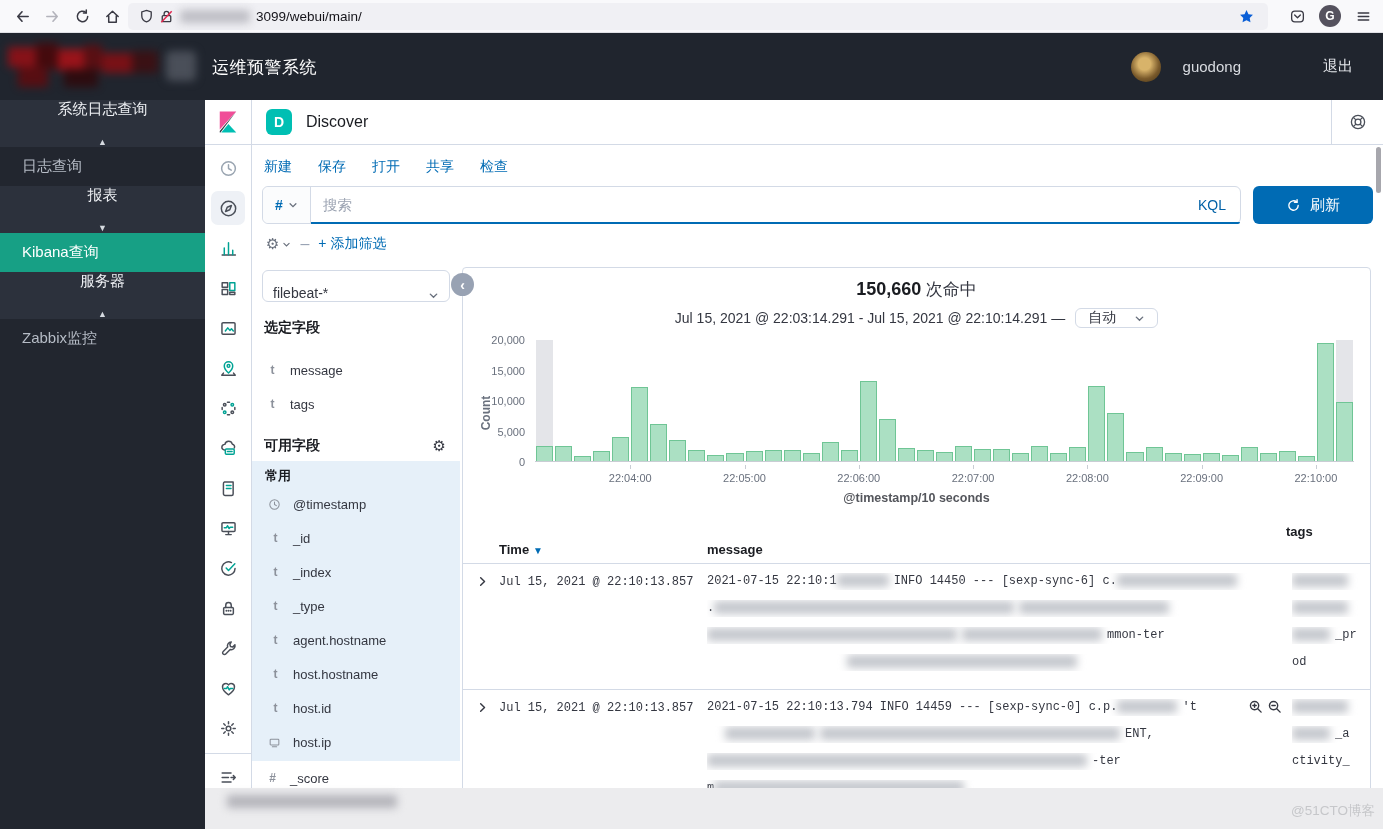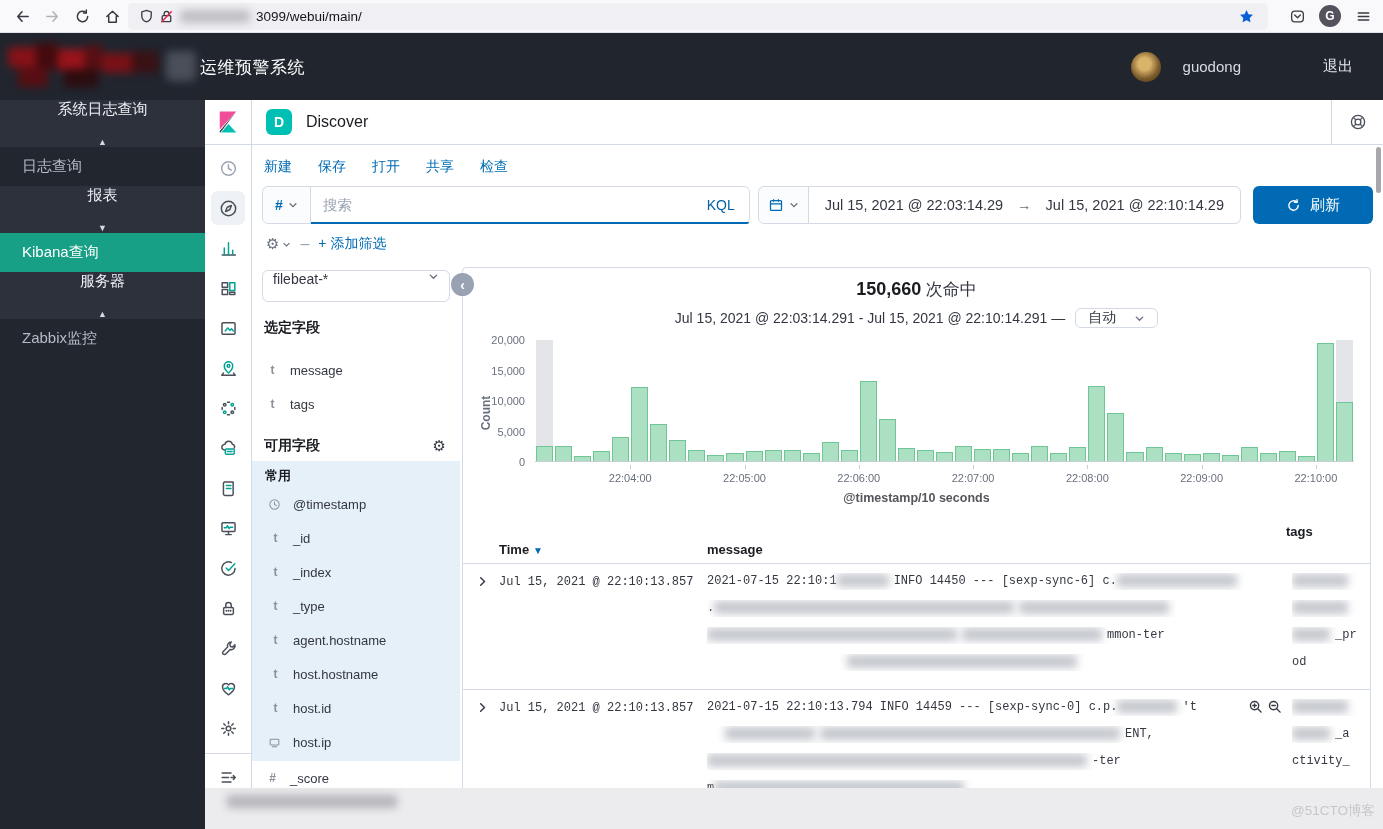--- a/index.html
+++ b/index.html
@@ -24,21 +24,21 @@
   #bookmark-star { margin-left:auto; }
   #browser-right { position:absolute; right:6px; top:3px; display:flex; align-items:center; gap:8px; }
   #g-avatar { width:22px; height:22px; border-radius:50%; background:#55525e; color:#fff; font-size:12px;
     font-weight:bold; display:flex; align-items:center; justify-content:center; }
 
   
   #app-header { position:absolute; left:0; top:33px; width:1383px; height:67px; background:#20252e; }
   #app-logo { position:absolute; left:8px; top:6px; width:150px; height:55px; filter:blur(4px); opacity:.95; }
   #logo-blob { position:absolute; left:166px; top:18px; width:30px; height:30px; border-radius:5px;
     background:#4a4f59; filter:blur(4px); }
-  #app-title { position:absolute; left:200px; top:23px; color:#fff; font-size:17px; letter-spacing:.5px; }
+  #app-title { position:absolute; left:212px; top:23px; color:#fff; font-size:17px; letter-spacing:.5px; }
   #header-right { position:absolute; right:30px; top:0; height:67px; display:flex; align-items:center; gap:22px; }
   #user-avatar { width:30px; height:30px; border-radius:50%; filter:blur(.6px);
     background:radial-gradient(circle at 45% 40%, #d8b36a 0 25%, #7a5a2b 60%, #3c2f16 100%); }
   #username { color:#d9dce1; font-size:15px; }
   #logout { color:#e4e7eb; font-size:15px; margin-left:60px; cursor:pointer; }
 
   
   #app-sidebar { position:absolute; left:0; top:100px; width:205px; height:729px; background:#22262f; }
   .side-item { display:flex; align-items:center; padding:0 22px; font-size:15px; cursor:pointer; }
   .side-item.group { background:#2c313c; height:47px; color:#eef0f4;flex-direction:column; }
@@ -90,21 +90,21 @@
     display:flex; align-items:center; justify-content:center; gap:9px; font-size:15px; cursor:pointer; }
 
   #filter-row { height:38px; display:flex; align-items:center; gap:9px; padding-left:14px; }
   #filter-gear { color:#69707d; font-size:15px; display:flex; align-items:center; gap:3px; cursor:pointer; }
   #filter-dash { color:#98a2b3; }
   #add-filter { color:#006bb4; font-size:14px; cursor:pointer; }
 
   #discover { position:absolute; left:0; top:118px; right:0; bottom:0; display:flex; }
   #fields-panel { width:208px; padding:7px 10px 0 10px; position:relative; }
   #index-select { height:32px; border:1px solid #d3dae6; border-radius:6px; background:#fff; display:flex;
-    align-items:flex-start; justify-content:space-between; padding:0 10px; font-size:14px; color:#343741; cursor:pointer; }
+    align-items:flex-end; justify-content:space-between; padding:0 10px; font-size:14px; color:#343741; cursor:pointer; }
   #collapse-circle { position:absolute; right:-14px; top:10px; width:23px; height:23px; border-radius:50%;
     background:#98a2b3; color:#fff; font-size:14px; font-weight:bold; display:flex; align-items:center;
     justify-content:center; z-index:5; cursor:pointer; }
   .fields-h { font-size:14px; font-weight:bold; color:#1a1c21; margin:17px 0 16px 2px; }
   #avail-head { display:flex; align-items:center; justify-content:space-between; margin:16px 0 2px 2px; }
   #fields-gear { font-size:15px; color:#343741; cursor:pointer; padding-right:4px; }
   .field-row { display:flex; align-items:center; gap:10px; height:34px; padding-left:3px; font-size:13px;
     color:#343741; cursor:pointer; }
   .f-badge { width:15px; text-align:center; color:#8c919b; font-weight:bold; font-size:12px; }
   .f-badge svg { width:13px; height:13px; }
@@ -415,36 +415,20 @@
       <div id="search-wrap">
         <div id="hash-btn">
           <span id="hash-sym">#</span>
           <svg viewBox="0 0 12 12" width="10" height="10" fill="none" stroke="#69707d" stroke-width="1.5" stroke-linecap="round">
               <path d="M2.5 4.5L6 8l3.5-3.5"></path>
             </svg>
         </div>
         <input id="search-input" placeholder="搜索" style="">
         <span id="kql-label">KQL</span>
         <div id="search-underline"></div>
-      </div>
-      <div id="date-wrap">
-        <div id="cal-btn">
-          <svg viewBox="0 0 18 18" width="16" height="16" fill="none" stroke="#006bb4" stroke-width="1.4">
-            <rect x="2.8" y="4" width="12.4" height="11" rx="1"></rect>
-              <path d="M2.8 7.6h12.4M6.3 2.6v2.8M11.7 2.6v2.8"></path>
-            </svg>
-          <svg viewBox="0 0 12 12" width="10" height="10" fill="none" stroke="#69707d" stroke-width="1.5" stroke-linecap="round">
-              <path d="M2.5 4.5L6 8l3.5-3.5"></path>
-            </svg>
-        </div>
-        <div id="date-range">
-          <span class="date-txt">Jul 15, 2021 @ 22:03:14.29</span>
-          <span id="range-arrow">→</span>
-          <span class="date-txt">Jul 15, 2021 @ 22:10:14.29</span>
-        </div>
       </div>
       <div id="refresh-btn">
         <svg viewBox="0 0 16 16" width="15" height="15" fill="none" stroke="#fff" stroke-width="1.5" stroke-linecap="round">
             <path d="M13 8A5 5 0 1 1 11.4 4.3"></path>
             <path d="M11.8 1.8v2.8H9"></path>
           </svg>
         <span>刷新</span>
       </div>
     </div>
 

